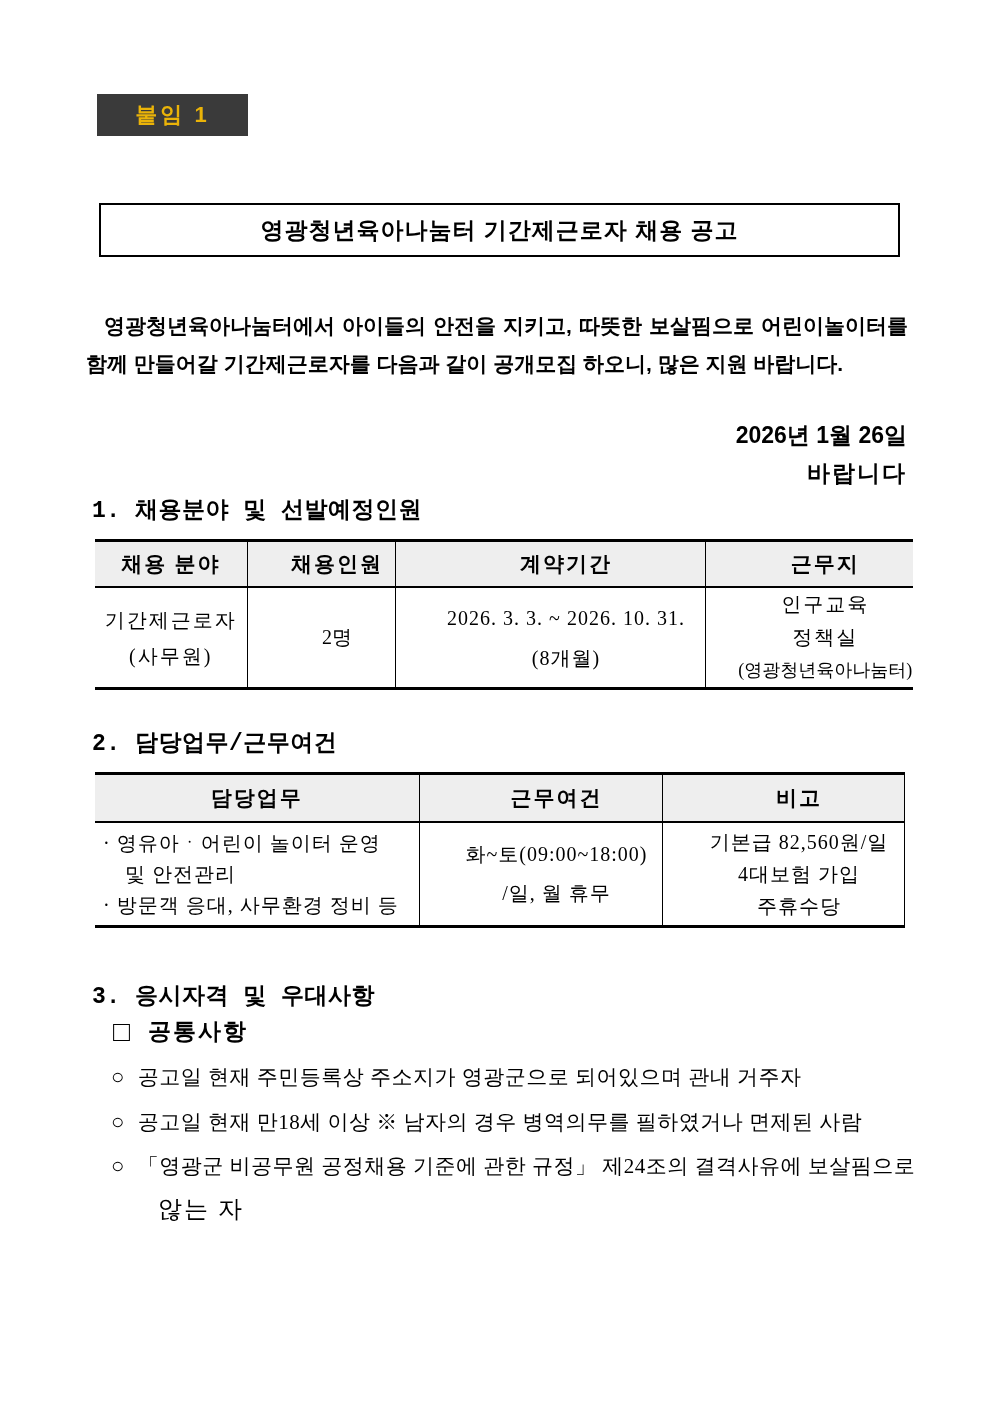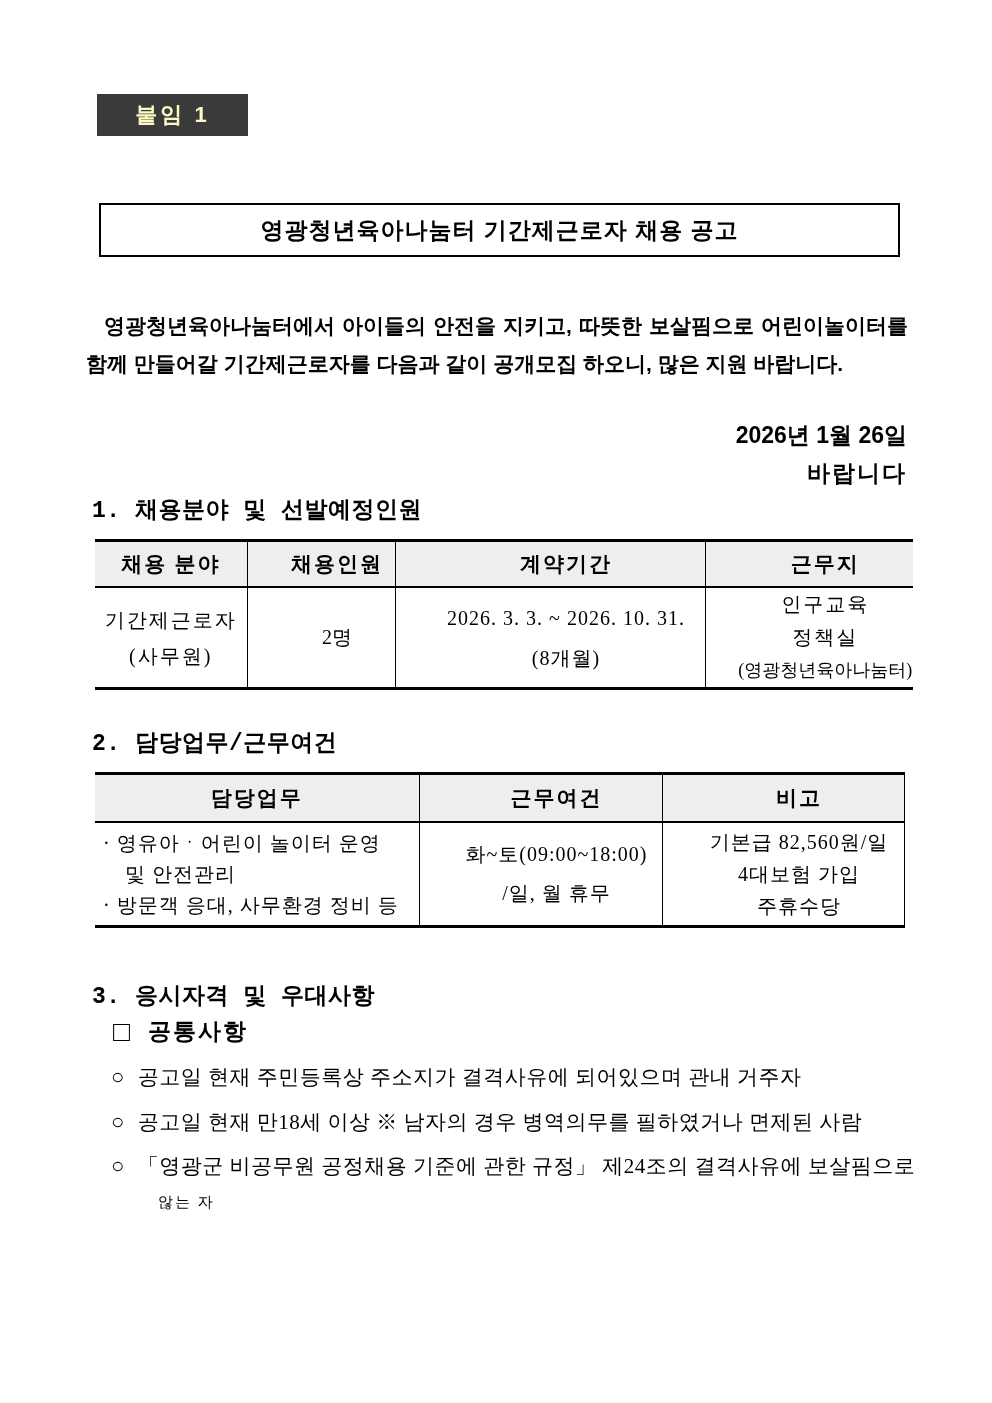--- a/index.html
+++ b/index.html
@@ -9,21 +9,21 @@
     height: 1403px;
     background: #ffffff;
     margin: 0 auto;
     overflow: hidden;
     color: #000;
   }
 
   .badge {
     position: absolute; left: 97px; top: 94px;
     width: 151px; height: 42px;
-    background: #3a3a3a; color: #fef9c3;
+    background: #3a3a3a; color: #eab308;
     display: flex; align-items: center; justify-content: center;
     font-family: "Liberation Sans", "DejaVu Sans", sans-serif;
     font-weight: bold; font-size: 22px; letter-spacing: 3px;
   }
   .doc-number {
     position: absolute; left: 106px; top: 159px;
     font-family: "Liberation Serif", "DejaVu Serif", serif;
     font-size: 21px; letter-spacing: 1px;
   }
   .title-box {
@@ -108,21 +108,21 @@
     font-size: 21px; letter-spacing: 0.5px; white-space: nowrap;
     display: flex; align-items: baseline;
   }
   .bullet-line .o-marker { font-size: 22px; margin-right: 13px; }
   .bullet-line.b1 { top: 1063px; }
   .bullet-line.b2 { top: 1108px; }
   .bullet-line.b3 { top: 1152px; }
   .bullet-cont {
     position: absolute; left: 158px; top: 1193px;
     font-family: "Liberation Serif", "DejaVu Serif", serif;
-    font-size: 15px; letter-spacing: 2px;
+    font-size: 24px; letter-spacing: 2px;
   }
 </style>
 </head>
 <body>
 
 <div class="page">
 
   <div class="badge">붙임 1</div>
 
 
@@ -210,21 +210,21 @@
 
   <div class="sec-heading s3">3. 응시자격 및 우대사항</div>
 
   <div class="common-line">
     <span class="sq-marker">□</span>
     <span>공통사항</span>
   </div>
 
   <div class="bullet-line b1">
     <span class="o-marker">○</span>
-    <span>공고일 현재 주민등록상 주소지가 결격사유에 되어있으며 관내 거주자</span>
+    <span>공고일 현재 주민등록상 주소지가 영광군으로 되어있으며 관내 거주자</span>
   </div>
   <div class="bullet-line b2">
     <span class="o-marker">○</span>
     <span>공고일 현재 만18세 이상 ※ 남자의 경우 병역의무를 필하였거나 면제된 사람</span>
   </div>
   <div class="bullet-line b3">
     <span class="o-marker">○</span>
     <span>「영광군 비공무원 공정채용 기준에 관한 규정」 제24조의 결격사유에 보살핌으로</span>
   </div>
   <div class="bullet-cont">않는 자</div>

